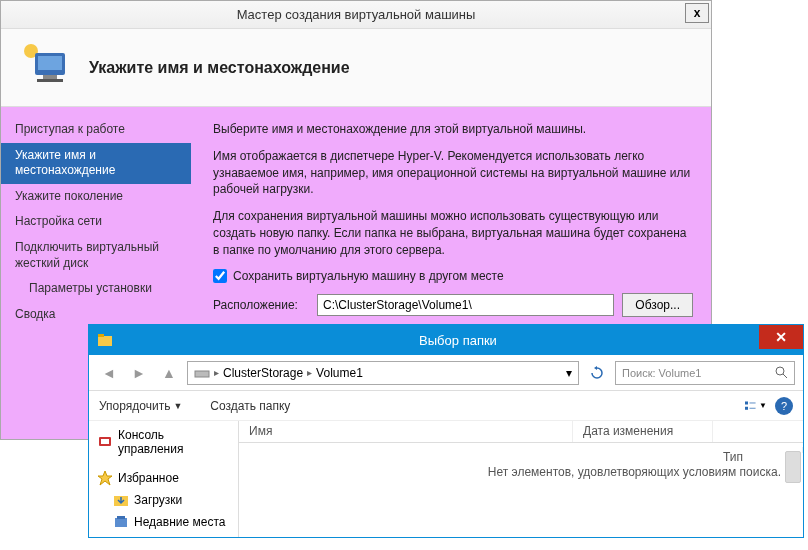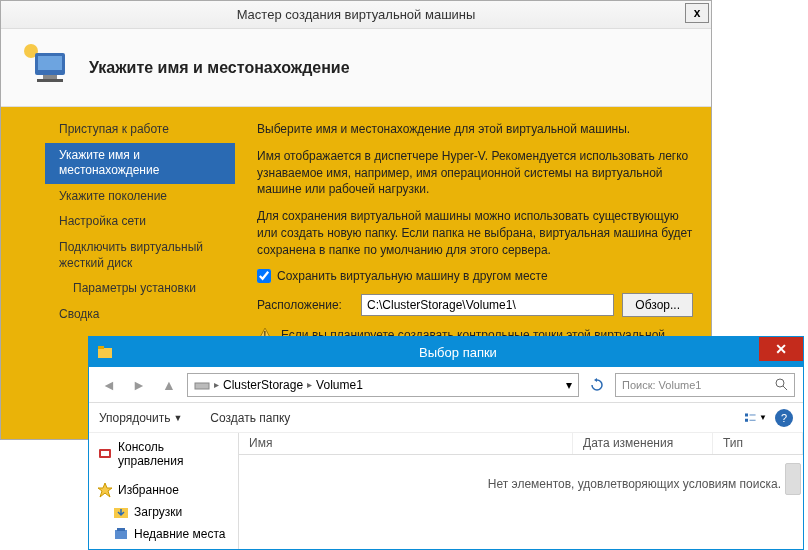--- a/index.html
+++ b/index.html
@@ -1,50 +1,50 @@
 <!DOCTYPE html>
 <html><head>
 <meta charset="utf-8">
 <style>
 * { box-sizing: border-box; margin: 0; padding: 0; font-family: 'Segoe UI', Tahoma, sans-serif; }
 body { width: 808px; height: 550px; background: #fff; position: relative; overflow: hidden; }
 
 
-.wizard { width: 712px; height: 440px; border: 1px solid #aaa; background: #eab308; position: absolute; top: 0; left: 0; }
+.wizard { width: 712px; height: 440px; border: 1px solid #aaa; background: #f0abfc; position: absolute; top: 0; left: 0; }
 .wizard-titlebar { height: 28px; background: linear-gradient(#f8f8f8, #eee); border-bottom: 1px solid #ddd; display: flex; align-items: center; justify-content: center; position: relative; }
 .wizard-title { font-size: 13px; color: #333; }
 .wizard-close { position: absolute; right: 2px; top: 2px; width: 24px; height: 20px; border: 1px solid #888; background: #f0f0f0; display: flex; align-items: center; justify-content: center; font-size: 12px; font-weight: bold; cursor: pointer; }
 
 .wizard-header { height: 78px; background: #fafafa; border-bottom: 1px solid #ddd; display: flex; align-items: center; padding: 0 18px; gap: 16px; }
 .wizard-icon { width: 54px; height: 54px; position: relative; }
 .wizard-icon svg { width: 100%; height: 100%; }
 .wizard-heading { font-size: 16px; font-weight: bold; color: #222; }
 
 .wizard-body { display: flex; height: calc(100% - 106px); }
-.sidebar { width: 190px; padding: 10px 0; margin-left: 44px; }
+.sidebar { width: 190px; padding: 10px 0; }
 .sidebar-item { padding: 5px 14px; font-size: 12px; color: #333; cursor: pointer; line-height: 1.3; }
 .sidebar-item.active { background: #2a6ab3; color: #fff; }
 
 .content { flex: 1; padding: 14px 18px 0 22px; font-size: 12px; color: #222; }
 .content p { margin-bottom: 10px; line-height: 1.4; }
 .form-row { display: flex; align-items: center; margin-bottom: 10px; }
 .form-label { width: 96px; }
 .form-input { border: 1px solid #888; height: 22px; padding: 0 5px; font-size: 12px; }
 .form-input.name { width: 200px; }
 .checkbox-row { display: flex; align-items: center; gap: 6px; margin: 10px 0; }
 .checkbox { width: 14px; height: 14px; }
 .location-row { display: flex; align-items: center; gap: 8px; }
 .location-input { flex: 1; border: 1px solid #888; height: 22px; padding: 0 5px; font-size: 12px; }
 .browse-btn { height: 24px; padding: 0 12px; border: 1px solid #888; background: #f0f0f0; font-size: 12px; cursor: pointer; }
 .warning-row { display: flex; gap: 8px; margin-top: 10px; align-items: flex-start; }
 .warning-icon { width: 16px; height: 16px; flex-shrink: 0; }
 .warning-text { font-size: 12px; line-height: 1.4; }
 
 
-.picker { position: absolute; top: 336px; left: 88px; width: 716px; height: 214px; border: 1px solid #0a8dd8; background: #fff; }
+.picker { position: absolute; top: 324px; left: 88px; width: 716px; height: 214px; border: 1px solid #0a8dd8; background: #fff; }
 .picker-titlebar { height: 30px; background: #0a8dd8; display: flex; align-items: center; padding: 0 8px; position: relative; }
 .picker-title-icon { width: 16px; height: 16px; margin-right: 8px; }
 .picker-title { flex: 1; text-align: center; color: #fff; font-size: 13px; }
 .picker-close { position: absolute; right: 0; top: 0; width: 44px; height: 24px; background: #c42b1c; color: #fff; display: flex; align-items: center; justify-content: center; font-size: 14px; font-weight: bold; cursor: pointer; }
 
 .picker-nav { height: 36px; display: flex; align-items: center; padding: 0 8px; gap: 6px; border-bottom: 1px solid #ddd; }
 .nav-btn { width: 24px; height: 24px; border: none; background: none; display: flex; align-items: center; justify-content: center; cursor: pointer; color: #999; font-size: 14px; }
 .breadcrumb-bar { flex: 1; height: 24px; border: 1px solid #aaa; display: flex; align-items: center; padding: 0 6px; gap: 4px; font-size: 12px; }
 .crumb-icon { width: 16px; height: 16px; }
 .crumb-sep { color: #666; font-size: 10px; }
@@ -61,21 +61,21 @@
 .picker-body { display: flex; height: calc(100% - 96px); }
 .tree { width: 150px; border-right: 1px solid #ddd; padding: 4px 8px; font-size: 12px; }
 .tree-item { display: flex; align-items: center; gap: 5px; padding: 3px 0; cursor: pointer; }
 .tree-item.indent { padding-left: 16px; }
 .tree-icon { width: 16px; height: 16px; flex-shrink: 0; }
 .list-area { flex: 1; position: relative; }
 .list-header { height: 22px; display: flex; border-bottom: 1px solid #ddd; font-size: 12px; color: #555; }
 .list-col { padding: 3px 10px; border-right: 1px solid #eee; }
 .col-name { flex: 1; }
 .col-date { width: 140px; }
-.col-type { width: 90px; }
+.col-type { width: 90px; margin-top: 26px; }
 .empty-msg { text-align: right; padding: 22px; font-size: 12px; color: #555; }
 .scroll-thumb { position: absolute; right: 2px; top: 30px; width: 16px; height: 32px; background: #ddd; border: 1px solid #ccc; border-radius: 2px; }
 </style>
 </head>
 <body>
 
 <div class="wizard">
   <div class="wizard-titlebar">
     <span class="wizard-title">Мастер создания виртуальной машины</span>
     <div class="wizard-close">x</div>

